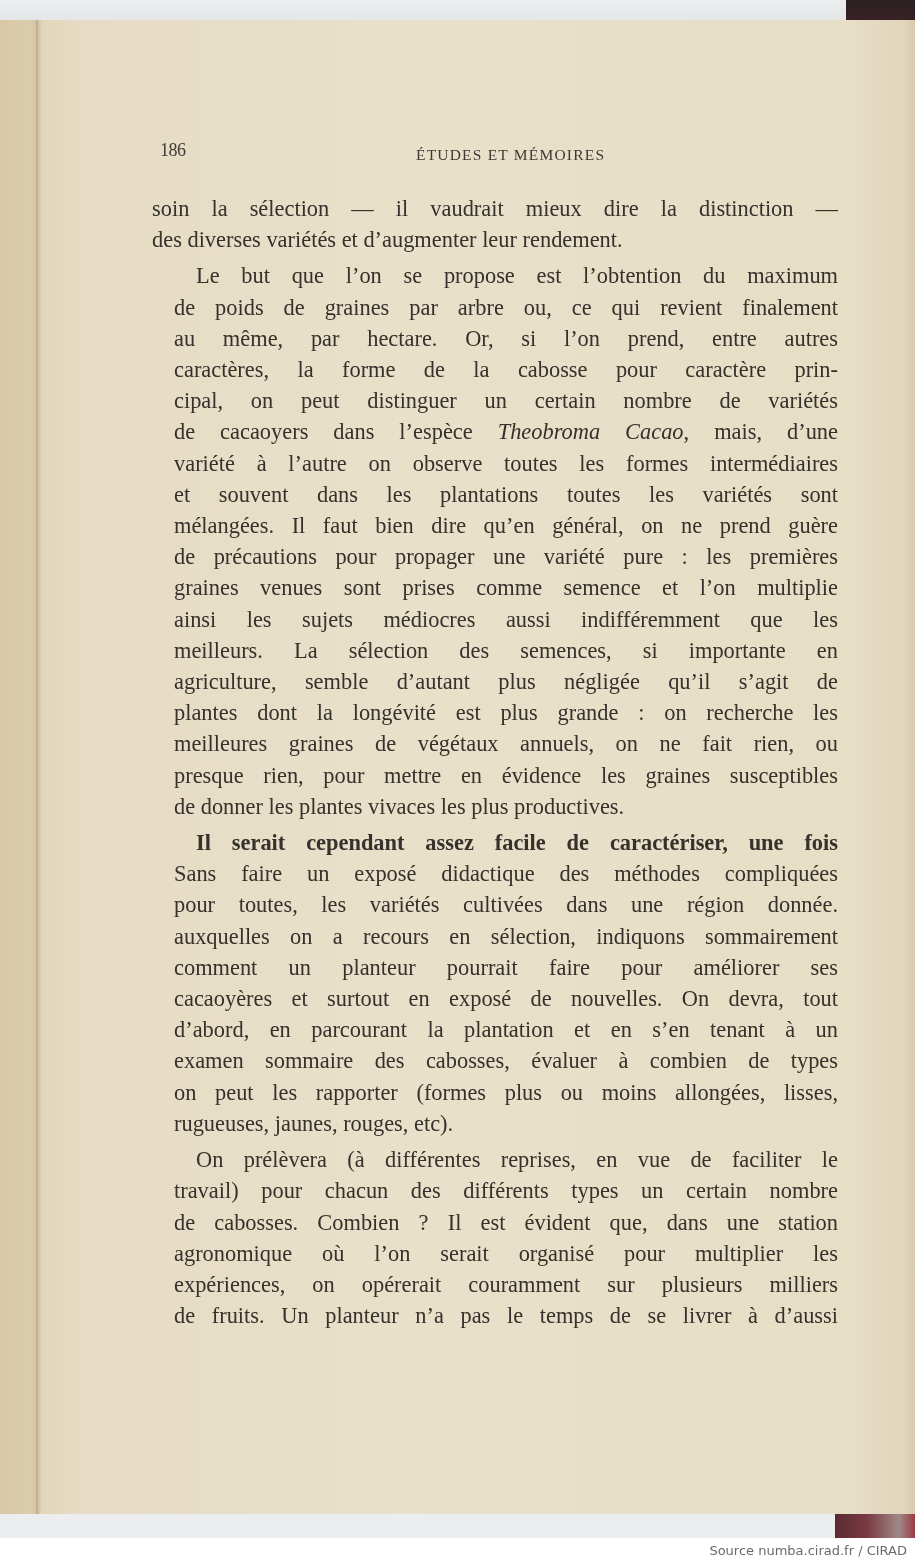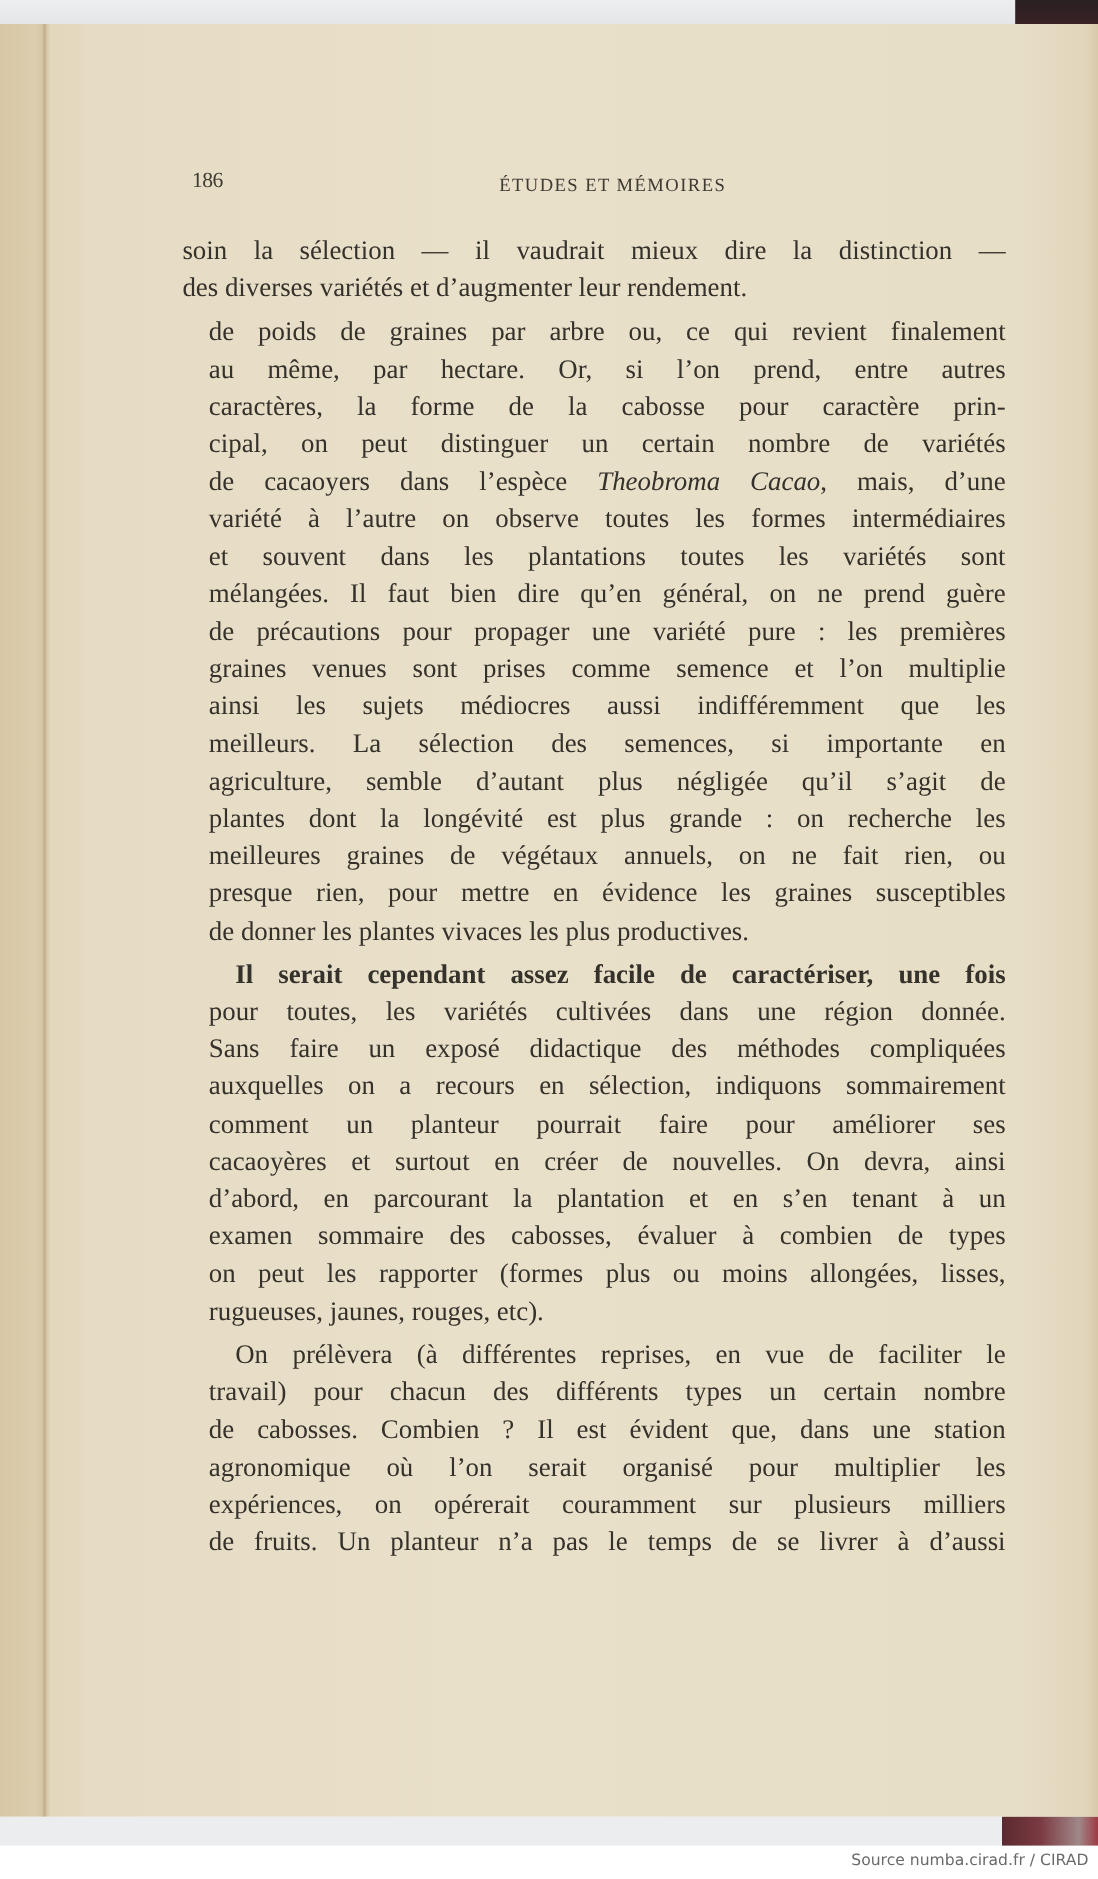--- a/index.html
+++ b/index.html
@@ -71,45 +71,46 @@
   <span class="page-number">186</span>
   <span class="head-title">ÉTUDES ET MÉMOIRES</span>
 </div>
 
 <div class="text-block" id="text-block">
     <div class="para">
       <span class="line">soin la sélection — il vaudrait mieux dire la distinction —</span>
       <span class="line last">des diverses variétés et d’augmenter leur rendement.</span>
     </div>
     <div class="para indent">
+      <span class="line" style="padding-left: 22px;">Le but que l’on se propose est l’obtention du maximum</span>
       <span class="line">de poids de graines par arbre ou, ce qui revient finalement</span>
       <span class="line">au même, par hectare. Or, si l’on prend, entre autres</span>
       <span class="line">caractères, la forme de la cabosse pour caractère prin-</span>
       <span class="line">cipal, on peut distinguer un certain nombre de variétés</span>
       <span class="line">de cacaoyers dans l’espèce <span class="ital">Theobroma Cacao</span>, mais, d’une</span>
       <span class="line">variété à l’autre on observe toutes les formes intermédiaires</span>
       <span class="line">et souvent dans les plantations toutes les variétés sont</span>
       <span class="line">mélangées. Il faut bien dire qu’en général, on ne prend guère</span>
       <span class="line">de précautions pour propager une variété pure : les premières</span>
       <span class="line">graines venues sont prises comme semence et l’on multiplie</span>
       <span class="line">ainsi les sujets médiocres aussi indifféremment que les</span>
       <span class="line">meilleurs. La sélection des semences, si importante en</span>
       <span class="line">agriculture, semble d’autant plus négligée qu’il s’agit de</span>
       <span class="line">plantes dont la longévité est plus grande : on recherche les</span>
       <span class="line">meilleures graines de végétaux annuels, on ne fait rien, ou</span>
       <span class="line">presque rien, pour mettre en évidence les graines susceptibles</span>
       <span class="line last">de donner les plantes vivaces les plus productives.</span>
     </div>
     <div class="para indent">
       <span class="line" style="padding-left: 22px; font-weight: bold;">Il serait cependant assez facile de caractériser, une fois</span>
+      <span class="line">Sans faire un exposé didactique des méthodes compliquées</span>
       <span class="line">pour toutes, les variétés cultivées dans une région donnée.</span>
-      <span class="line">Sans faire un exposé didactique des méthodes compliquées</span>
       <span class="line">auxquelles on a recours en sélection, indiquons sommairement</span>
       <span class="line">comment un planteur pourrait faire pour améliorer ses</span>
-      <span class="line">cacaoyères et surtout en créer de nouvelles. On devra, ainsi</span>
+      <span class="line">cacaoyères et surtout en exposé de nouvelles. On devra, tout</span>
       <span class="line">d’abord, en parcourant la plantation et en s’en tenant à un</span>
       <span class="line">examen sommaire des cabosses, évaluer à combien de types</span>
       <span class="line">on peut les rapporter (formes plus ou moins allongées, lisses,</span>
       <span class="line last">rugueuses, jaunes, rouges, etc).</span>
     </div>
     <div class="para indent">
       <span class="line" style="padding-left: 22px;">On prélèvera (à différentes reprises, en vue de faciliter le</span>
       <span class="line">travail) pour chacun des différents types un certain nombre</span>
       <span class="line">de cabosses. Combien ? Il est évident que, dans une station</span>
       <span class="line">agronomique où l’on serait organisé pour multiplier les</span>

